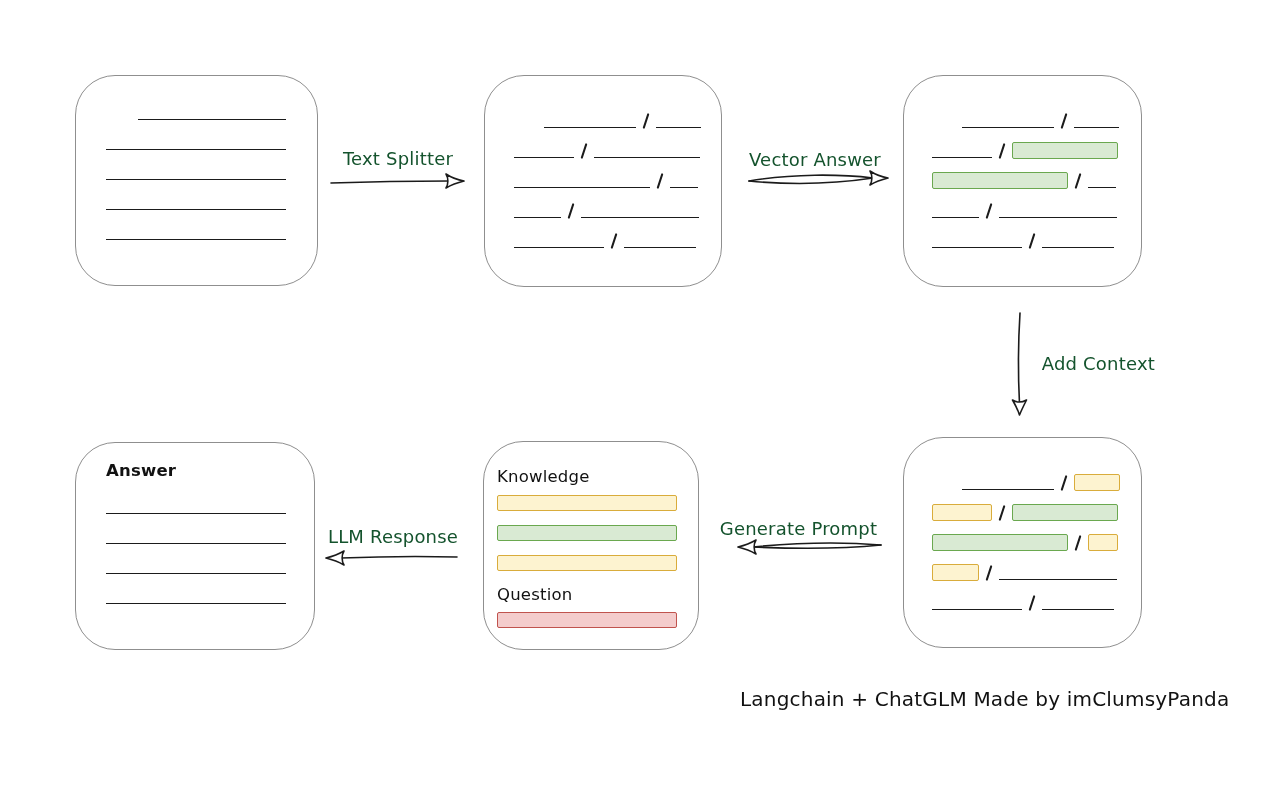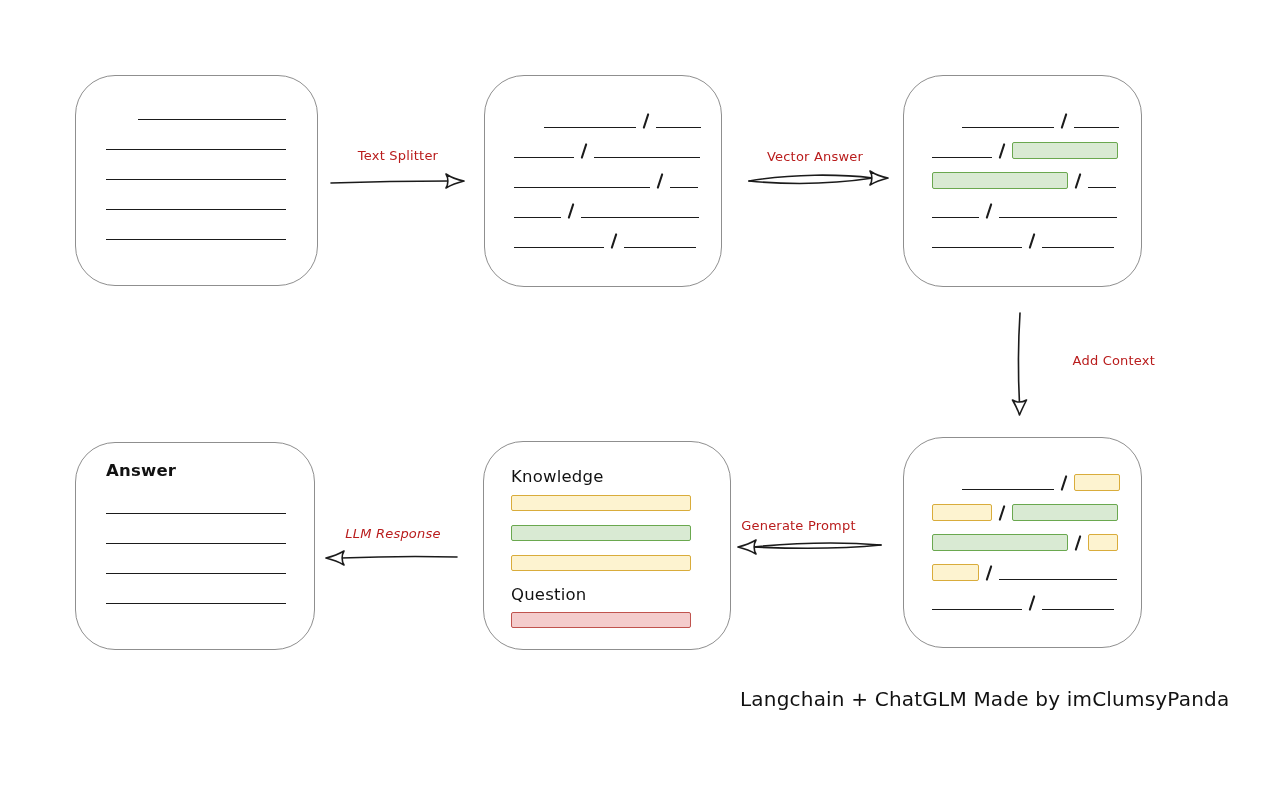--- a/index.html
+++ b/index.html
@@ -10,44 +10,44 @@
   .box {
     position:absolute;
     border:1.4px solid #8f8f8f;
     border-radius:40px;
     background:#ffffff;
   }
   #box-document { left:75px;  top:75px;  width:243px; height:211px; padding:27px 0 0 30px; }
   #box-chunks   { left:484px; top:75px;  width:238px; height:212px; padding:35px 0 0 29px; }
   #box-vector   { left:903px; top:75px;  width:239px; height:212px; padding:35px 0 0 28px; }
   #box-context  { left:903px; top:437px; width:239px; height:211px; padding:35px 0 0 28px; }
-  #box-prompt   { left:483px; top:441px; width:248px; height:209px; padding:25px 0 0 27px; }
+  #box-prompt   { left:483px; top:441px; width:216px; height:209px; padding:25px 0 0 13px; }
   #box-answer   { left:75px;  top:442px; width:240px; height:208px; padding:18px 0 0 30px;font-weight:bold; }
 
   .seg-row { display:flex; align-items:flex-end; height:18px; margin-bottom:12px; }
   .seg-line { height:0; border-top:1.7px solid #1b1b1b; margin-bottom:1px; }
   .seg-slash { width:2px; height:16px; background:#1b1b1b; transform:rotate(18deg); margin:0 9px; border-radius:1px; }
   .seg-chunk { height:17px; border:1.6px solid; border-radius:2px; }
 
   .box-label { font-size:16.5px; color:#111; letter-spacing:.2px; }
   #answer-rows { margin-top:17px; }
 
   .bar { width:180px; height:16px; border:1.5px solid; border-radius:2px; margin-bottom:14px; }
   #prompt-knowledge-label { margin-bottom:9px; }
   #prompt-question-label  { margin-top:0px; margin-bottom:8px; }
 
   .arrow-label {
-    position:absolute; font-size:13px; color:#b91c1c;
+    position:absolute; font-size:18px; color:#14532d;
     text-align:center; letter-spacing:.2px; white-space:nowrap;
   }
   #label-text-splitter   { left:322px;  top:148px; width:152px; }
   #label-vector-search   { left:735px;  top:149px; width:160px; }
   #label-add-context     { left:1035px; top:353px; width:120px; text-align:right; }
   #label-generate-prompt { left:716px;  top:518px; width:165px; }
-  #label-llm-response    { left:318px;  top:526px; width:150px;font-style:italic; }
+  #label-llm-response    { left:318px;  top:526px; width:150px; }
 
   .caption {
     position:absolute; left:740px; top:687px; width:470px;
     font-size:20px; color:#111; text-align:center; letter-spacing:.2px; white-space:nowrap;
   }
 
   svg.arrows { position:absolute; left:0; top:0; pointer-events:none; }
   svg.arrows path { stroke:#1b1b1b; stroke-width:1.6; fill:none; stroke-linecap:round; stroke-linejoin:round; }
   svg.arrows path.head { fill:#ffffff; }
 </style>

